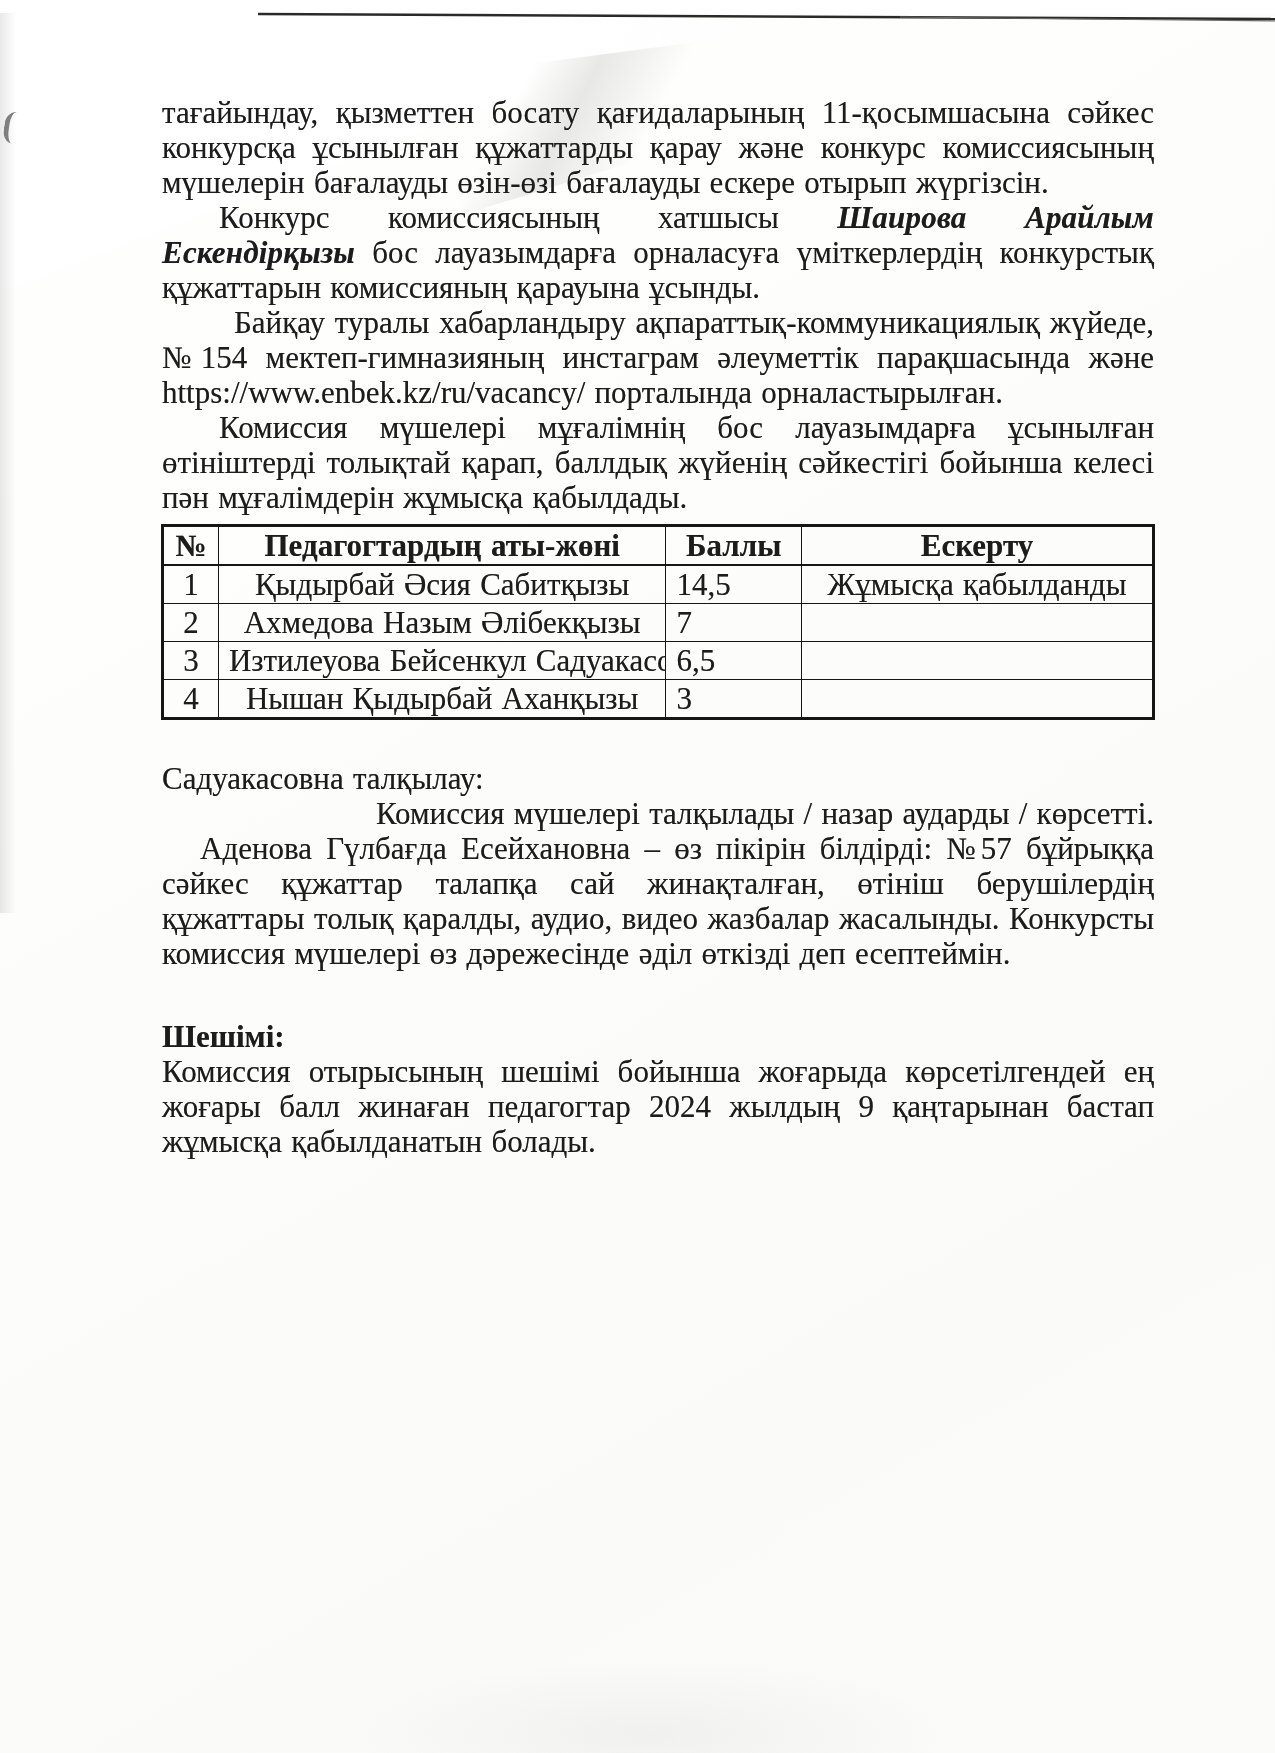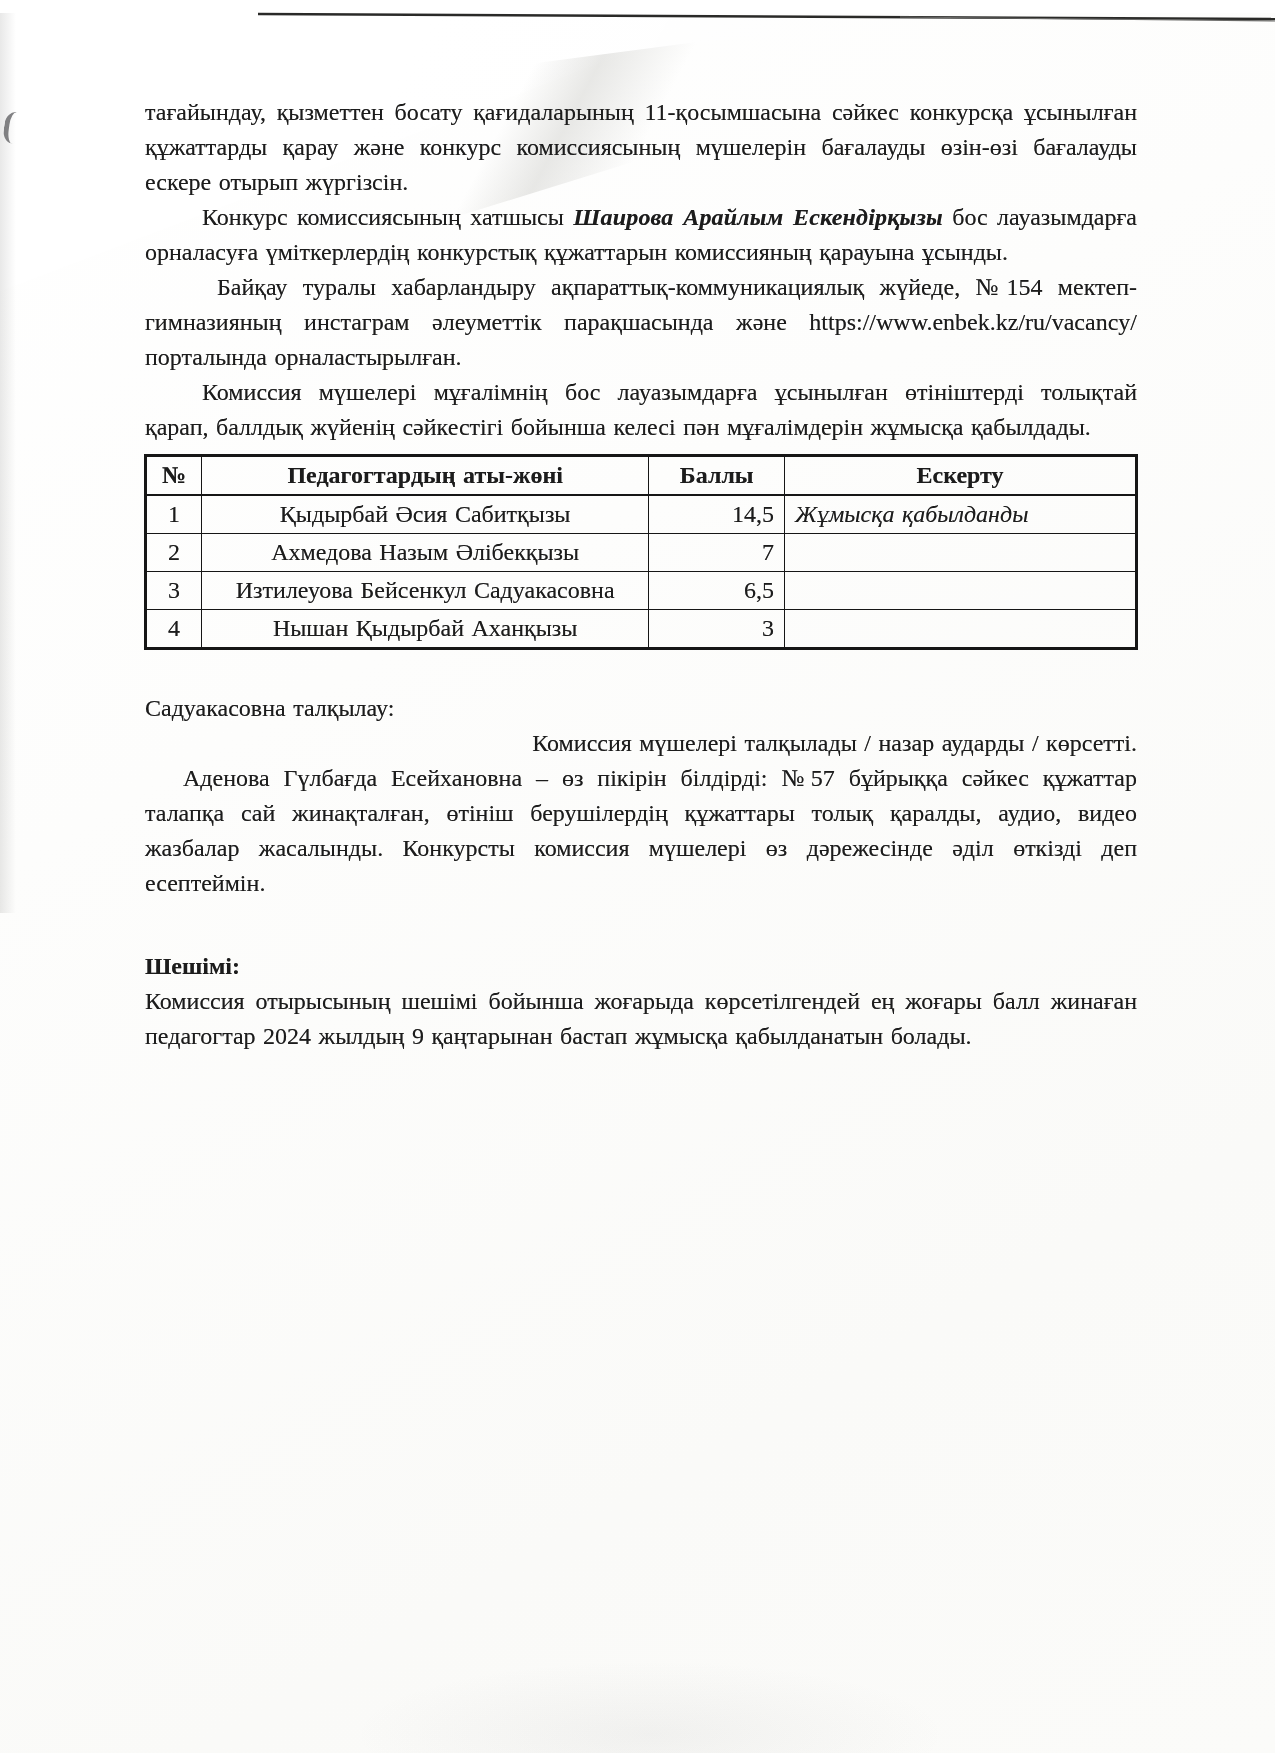--- a/index.html
+++ b/index.html
@@ -67,23 +67,23 @@
   }
   .bottom-smudge {
     position: absolute;
     left: 350px; top: 1660px;
     width: 600px; height: 93px;
     background: radial-gradient(ellipse at 50% 80%, rgba(110,110,110,0.07), rgba(110,110,110,0) 70%);
   }
   
   .content {
     position: absolute;
-    left: 145px; top: 95px;
+    left: 162px; top: 95px;
     width: 992px;
-    font-size: 24px;
+    font-size: 31px;
     line-height: 35px;
     text-align: justify;
     text-shadow: 0 0 0.5px rgba(30,30,30,0.55);
     word-spacing: 1.5px;
   }
   .content p { margin: 0; }
   .p2 { text-indent: 57px; }
   .p3 { text-indent: 72px; }
   .p4 { text-indent: 57px; }
   .p5 { text-indent: 78px; margin-top: 25px !important; }
@@ -104,22 +104,22 @@
   }
   table.results th {
     border-bottom: 2.5px solid #161616;
     font-weight: bold;
     text-align: center;
     height: 33px;
   }
   table.results { border: 2.5px solid #161616; outline: 1px solid #161616; }
   td.c-num  { text-align: center; }
   td.c-name { text-align: center; }
-  td.c-score{ text-align: right; }
-  td.c-note { text-align: left; font-style: italic; }
+  td.c-score{ text-align: left; }
+  td.c-note { text-align: center; }
   col.w-num  { width: 5.6%; }
   col.w-name { width: 45.2%; }
   col.w-score{ width: 13.7%; }
   col.w-note { width: 35.5%; }
   .discussion-title { margin-top: 42px !important; text-align: left; }
   .discussion-line  { text-align: right; }
   .opinion1 { text-indent: 38px; }
   .opinion2 { text-indent: 68px; }
   .decision-heading { font-weight: bold; margin-top: 48px !important; text-align: left; }
 </style>

